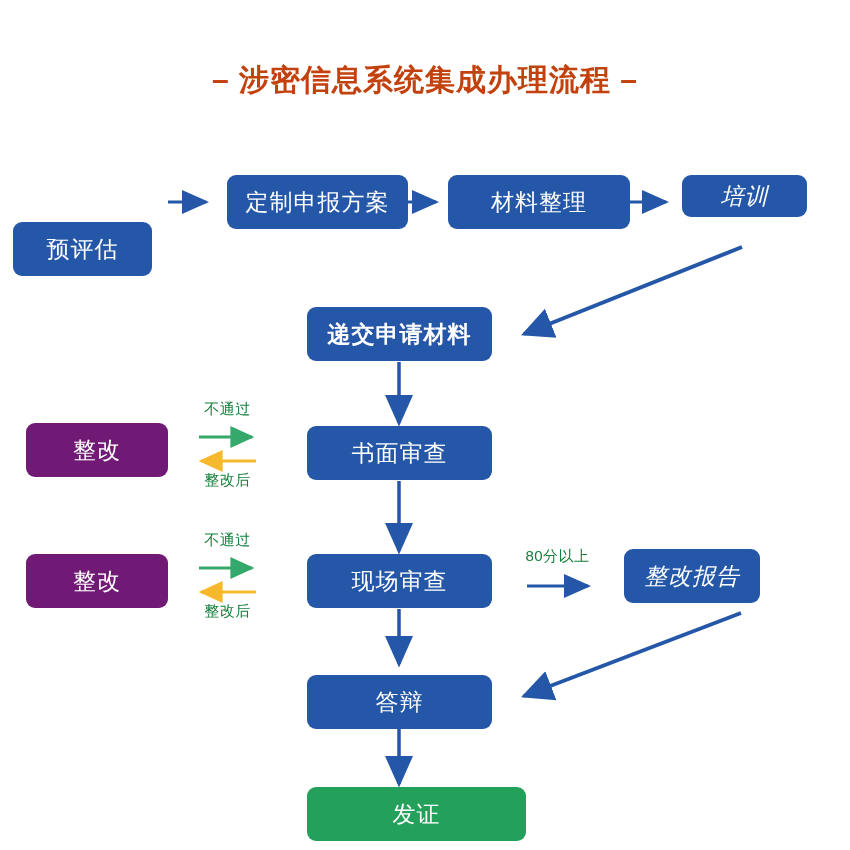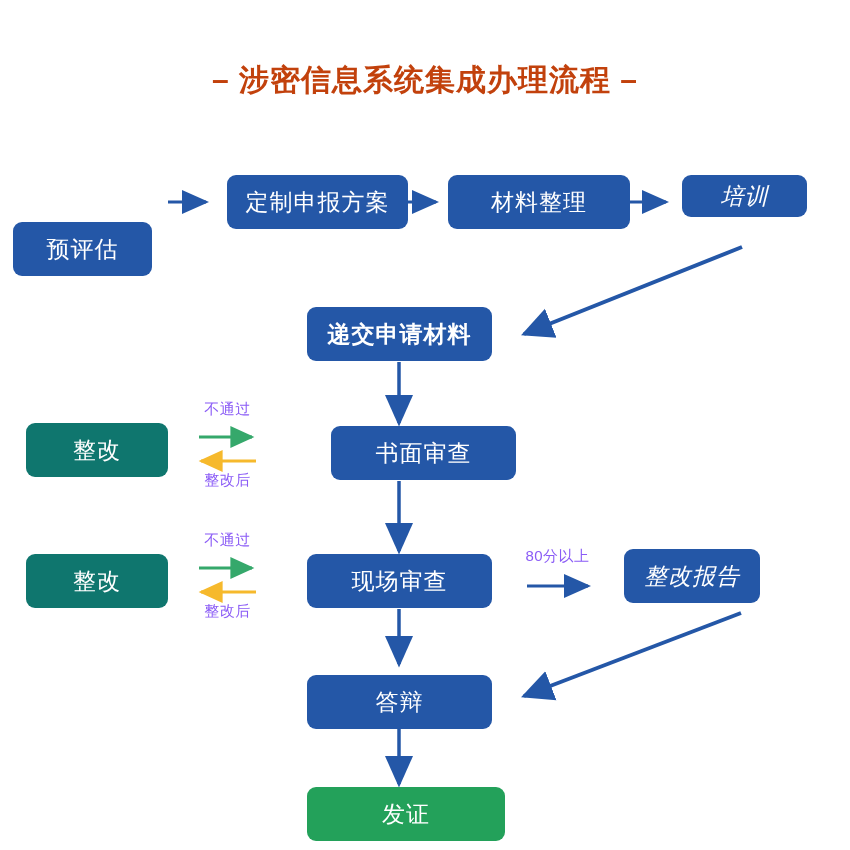--- a/index.html
+++ b/index.html
@@ -36,36 +36,36 @@
     justify-content: center;
     border-radius: 9px;
     color: #ffffff;
     font-size: 23px;
     line-height: 1;
     box-sizing: border-box;
     white-space: nowrap;
     letter-spacing: 1px;
   }
   .node.blue   { background: #2457a7; }
-  .node.orange { background: #0f766e; }
+  .node.orange { background: #701a75; }
   .node.green  { background: #23a15a; }
   .node.bold   { font-weight: bold; }
 
   .arrow-svg {
     position: absolute;
     left: 0;
     top: 0;
     width: 850px;
     height: 850px;
     pointer-events: none;
   }
 
   .edge-label {
     position: absolute;
-    color: #8b5cf6;
+    color: #15803d;
     font-size: 15px;
     white-space: nowrap;
     text-align: center;
     letter-spacing: 0.5px;
   }
 </style>
 </head>
 <body>
 
 <div id="canvas">
@@ -151,33 +151,33 @@
   </div>
 
   <div class="node blue" style="left:682px; top:175px; width:125px; height:42px;font-style:italic;">
     <span>培训</span>
   </div>
 
   <div class="node blue bold" style="left:307px; top:307px; width:185px; height:54px;">
     <span>递交申请材料</span>
   </div>
 
-  <div class="node blue" style="left:307px; top:426px; width:185px; height:54px;margin-left:24px;">
+  <div class="node blue" style="left:307px; top:426px; width:185px; height:54px;">
     <span>书面审查</span>
   </div>
 
   <div class="node blue" style="left:307px; top:554px; width:185px; height:54px;">
     <span>现场审查</span>
   </div>
 
   <div class="node blue" style="left:307px; top:667px; width:185px; height:54px;margin-top:8px;">
     <span>答辩</span>
   </div>
 
-  <div class="node green" style="left:307px; top:787px; width:198px; height:54px;">
+  <div class="node green" style="left:307px; top:787px; width:219px; height:54px;">
     <span>发证</span>
   </div>
 
   <div class="node orange" style="left:26px; top:423px; width:142px; height:54px;">
     <span>整改</span>
   </div>
 
   <div class="node orange" style="left:26px; top:554px; width:142px; height:54px;">
     <span>整改</span>
   </div>

